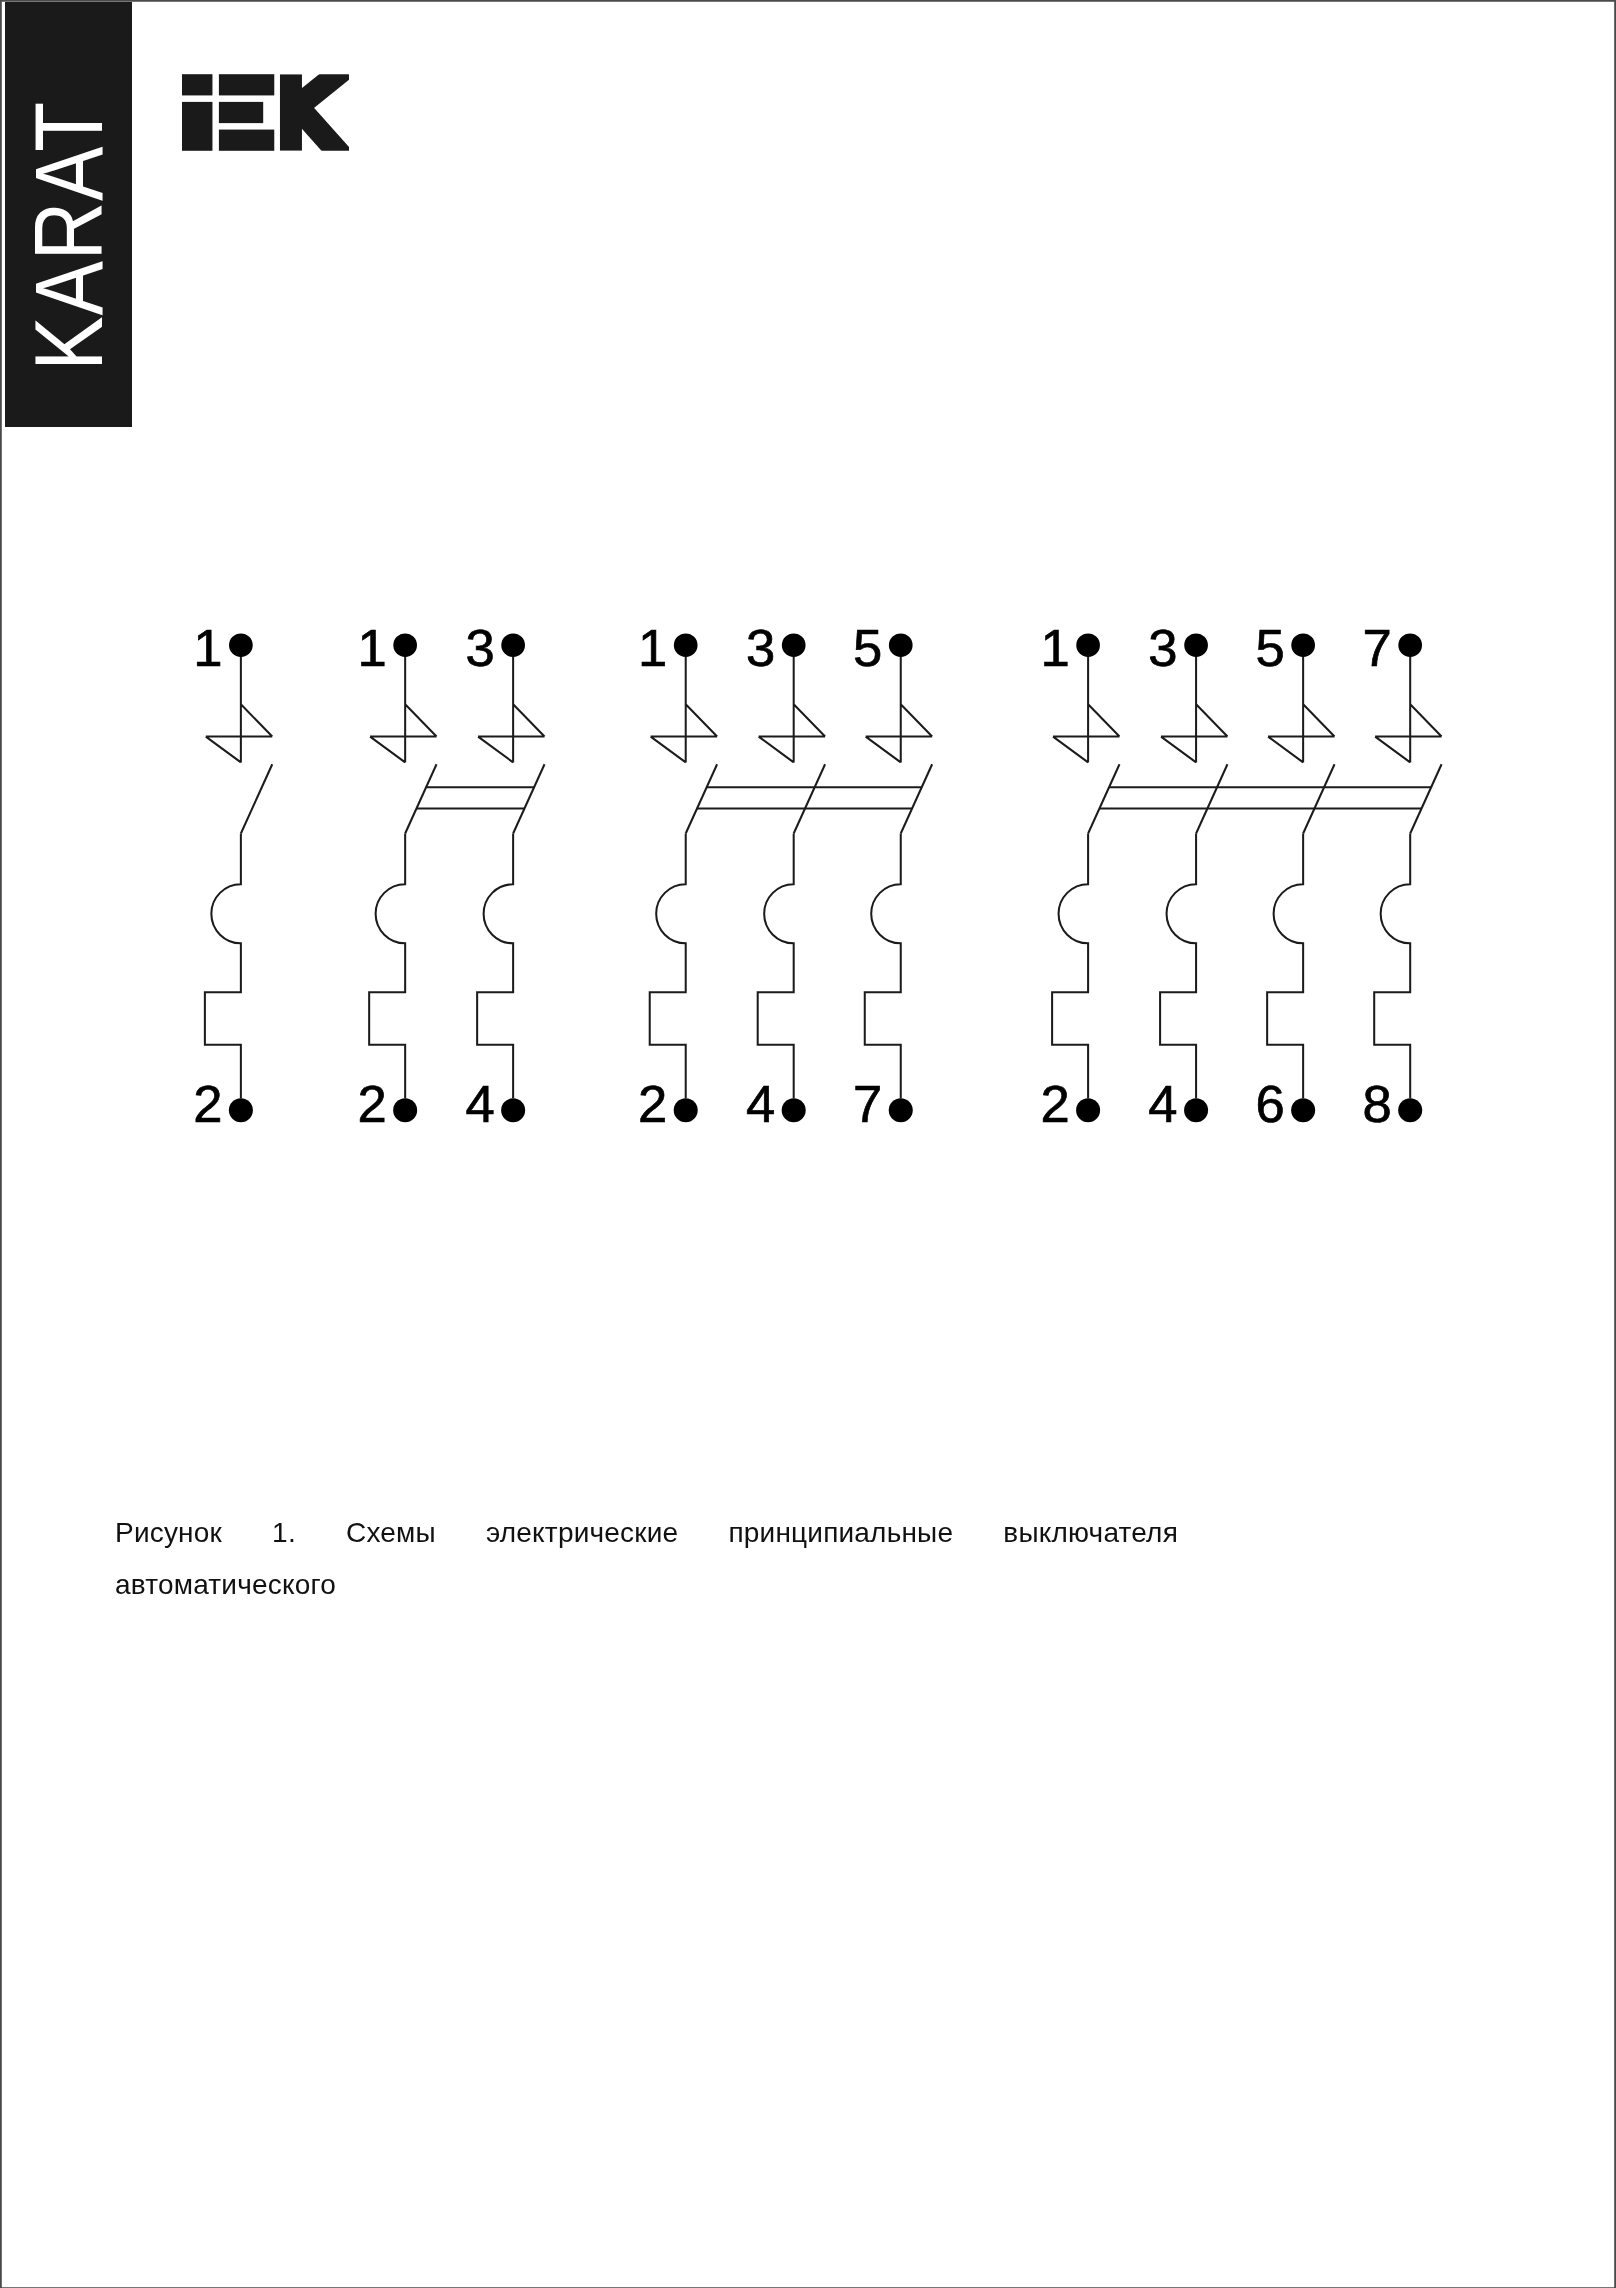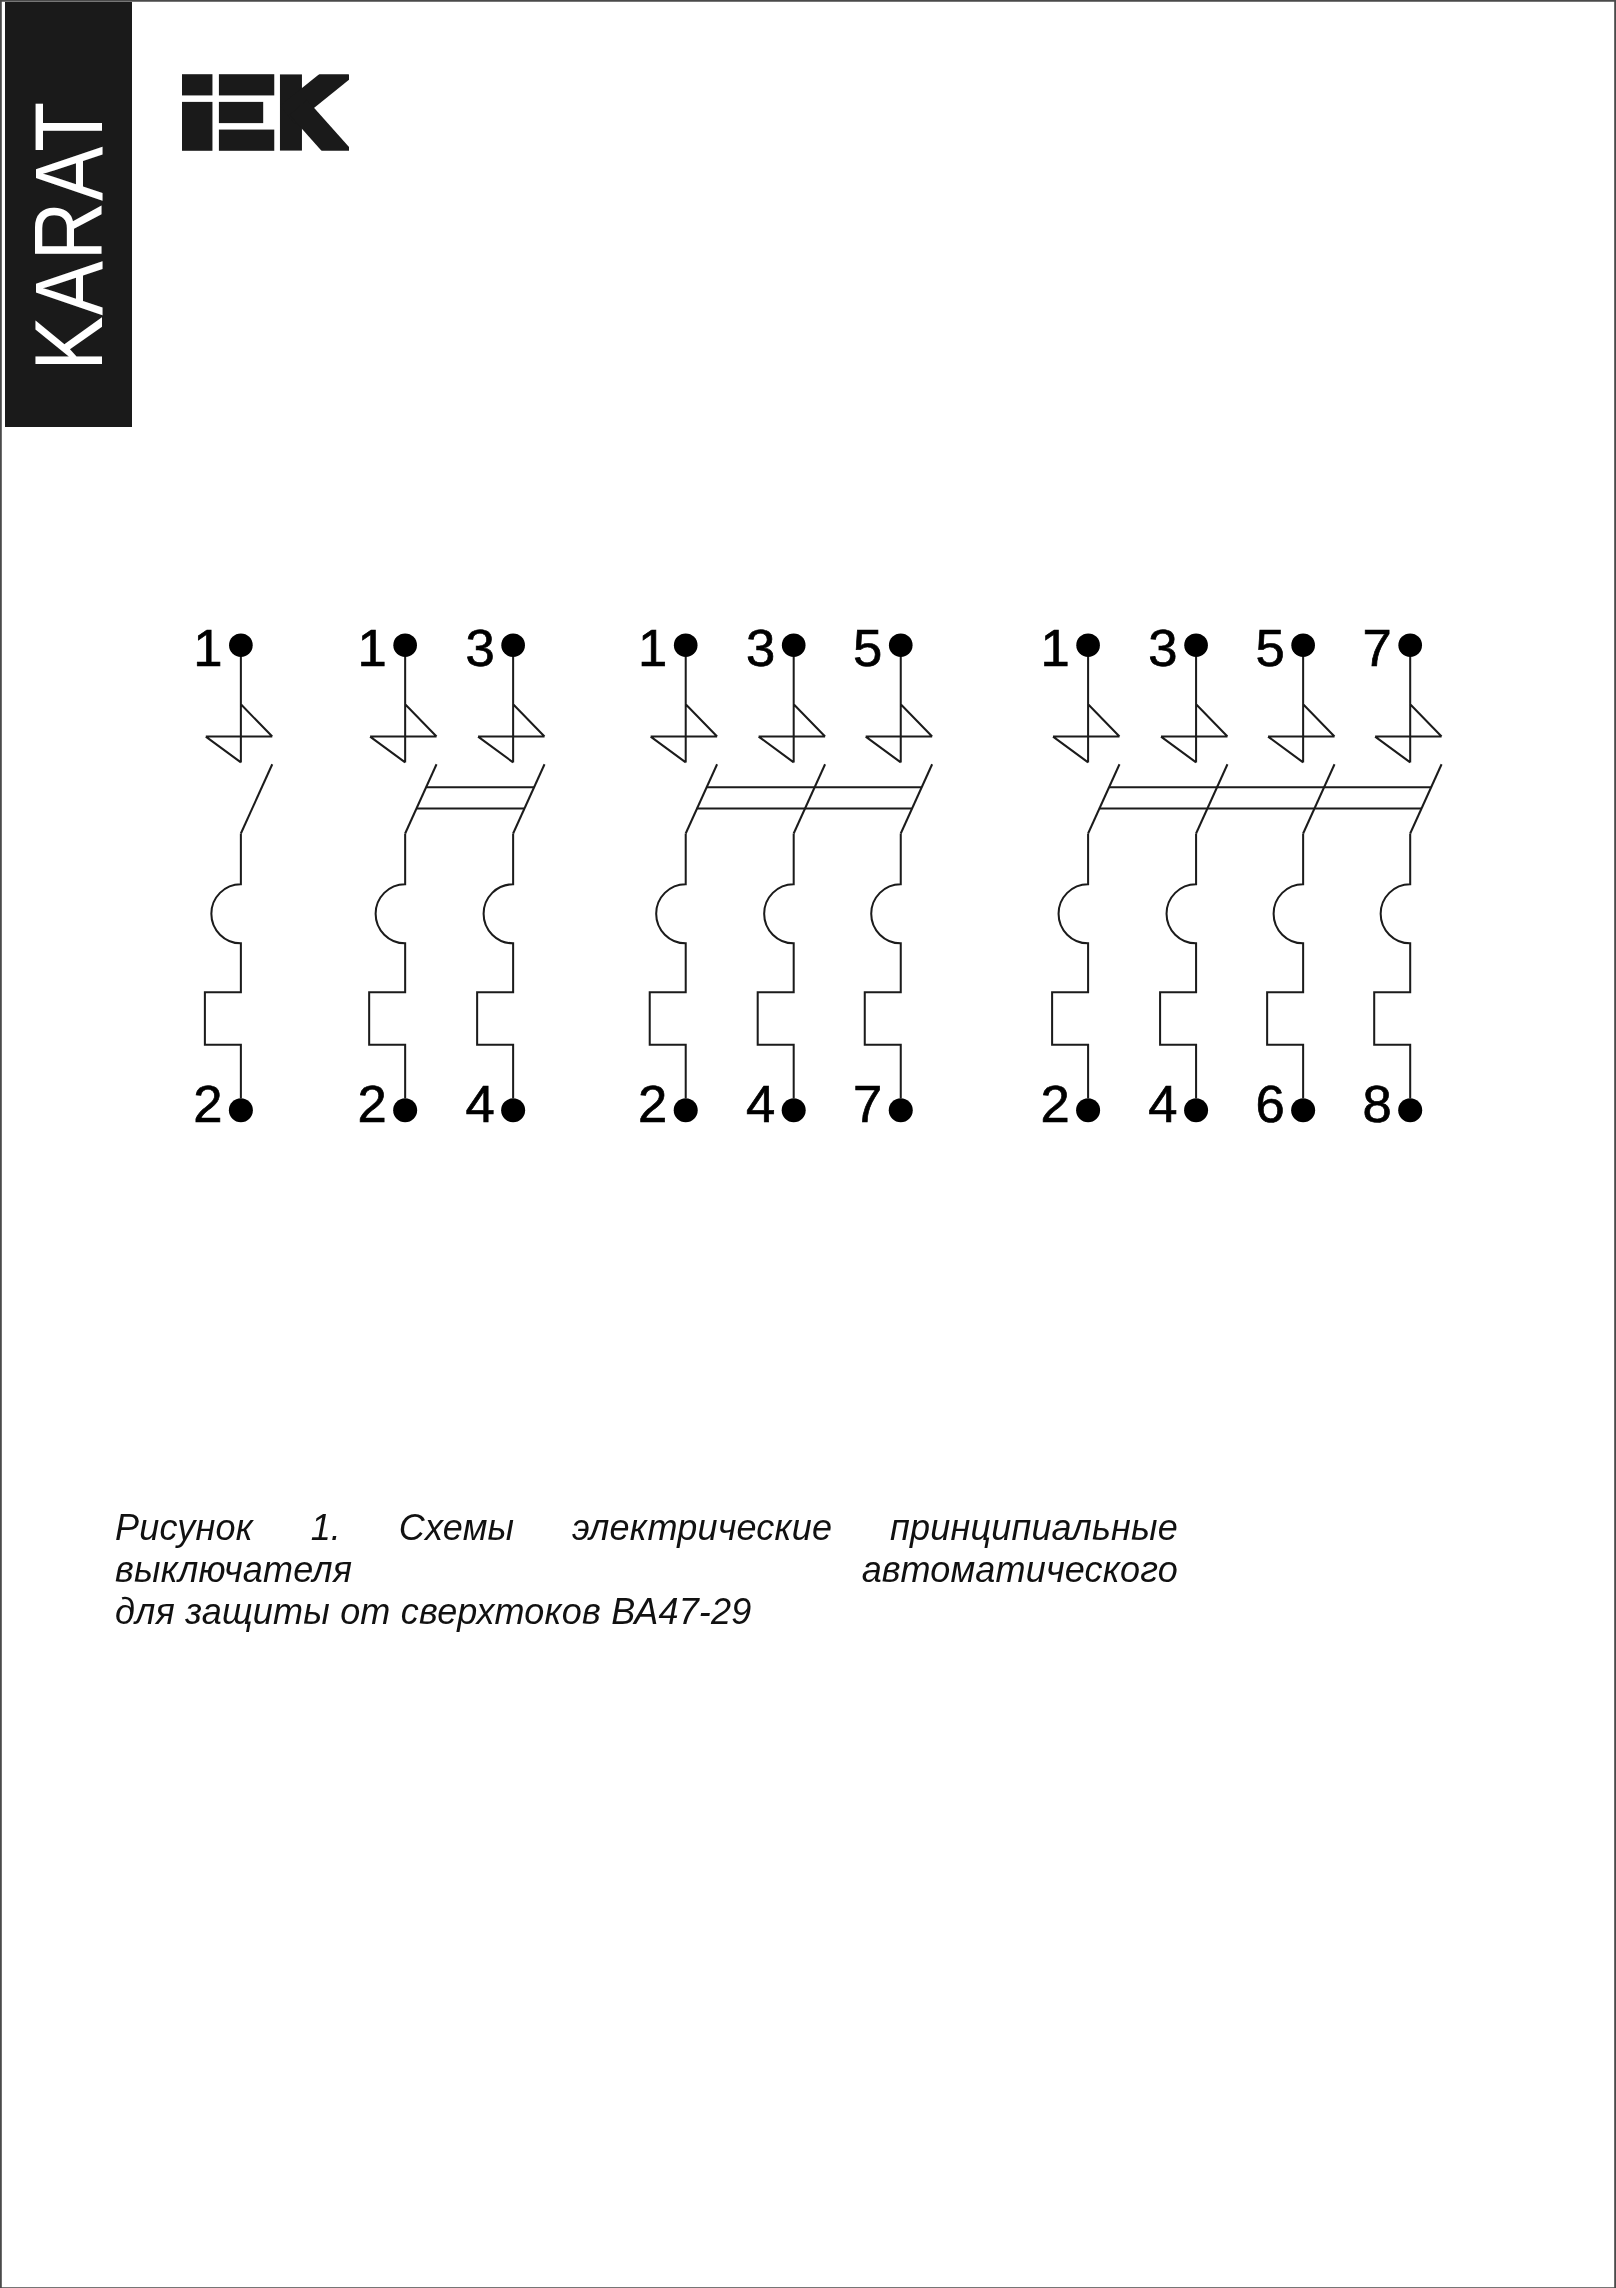--- a/index.html
+++ b/index.html
@@ -25,23 +25,22 @@
     line-height:1;
   }
   .iek-logo{
     position:absolute;left:182px;top:74px;width:167px;height:77px;
   }
   .schematic{
     position:absolute;left:0;top:0;width:1616px;height:2289px;
   }
   .caption{
     position:absolute;left:115px;top:1507px;width:1063px;
-    font-size:36px;color:#111111;line-height:42px;
+    font-size:28px;color:#111111;line-height:52px;
     letter-spacing:0.2px;
-    font-style:italic;
   }
   .caption .line1{
     text-align:justify;
     text-align-last:justify;
     white-space:nowrap0; 
   }
   .caption .line2{
     text-align:left;
   }
 </style>
@@ -217,17 +216,16 @@
         <circle cx="1528" cy="1203" r="13" fill="#000000" stroke="none"></circle>
         <text x="1508" y="702" text-anchor="end" dominant-baseline="central" fill="#000000" stroke="#000000" stroke-width="0.75" font-family="&quot;Liberation Sans&quot;, sans-serif" font-size="57px">7</text>
         <text x="1508" y="1196" text-anchor="end" dominant-baseline="central" fill="#000000" stroke="#000000" stroke-width="0.75" font-family="&quot;Liberation Sans&quot;, sans-serif" font-size="57px">8</text>
         <line x1="1202" y1="853" x2="1551" y2="853"></line>
         <line x1="1191" y1="876" x2="1540" y2="876"></line>
       </g>
     </svg>
 
   <div class="caption">
     <div class="line1">Рисунок 1. Схемы электрические принципиальные выключателя автоматического</div>
-    <div class="line2">для защиты от сверхтоков ВА47-29</div>
   </div>
 
 </div>
 
 
 </body></html>

